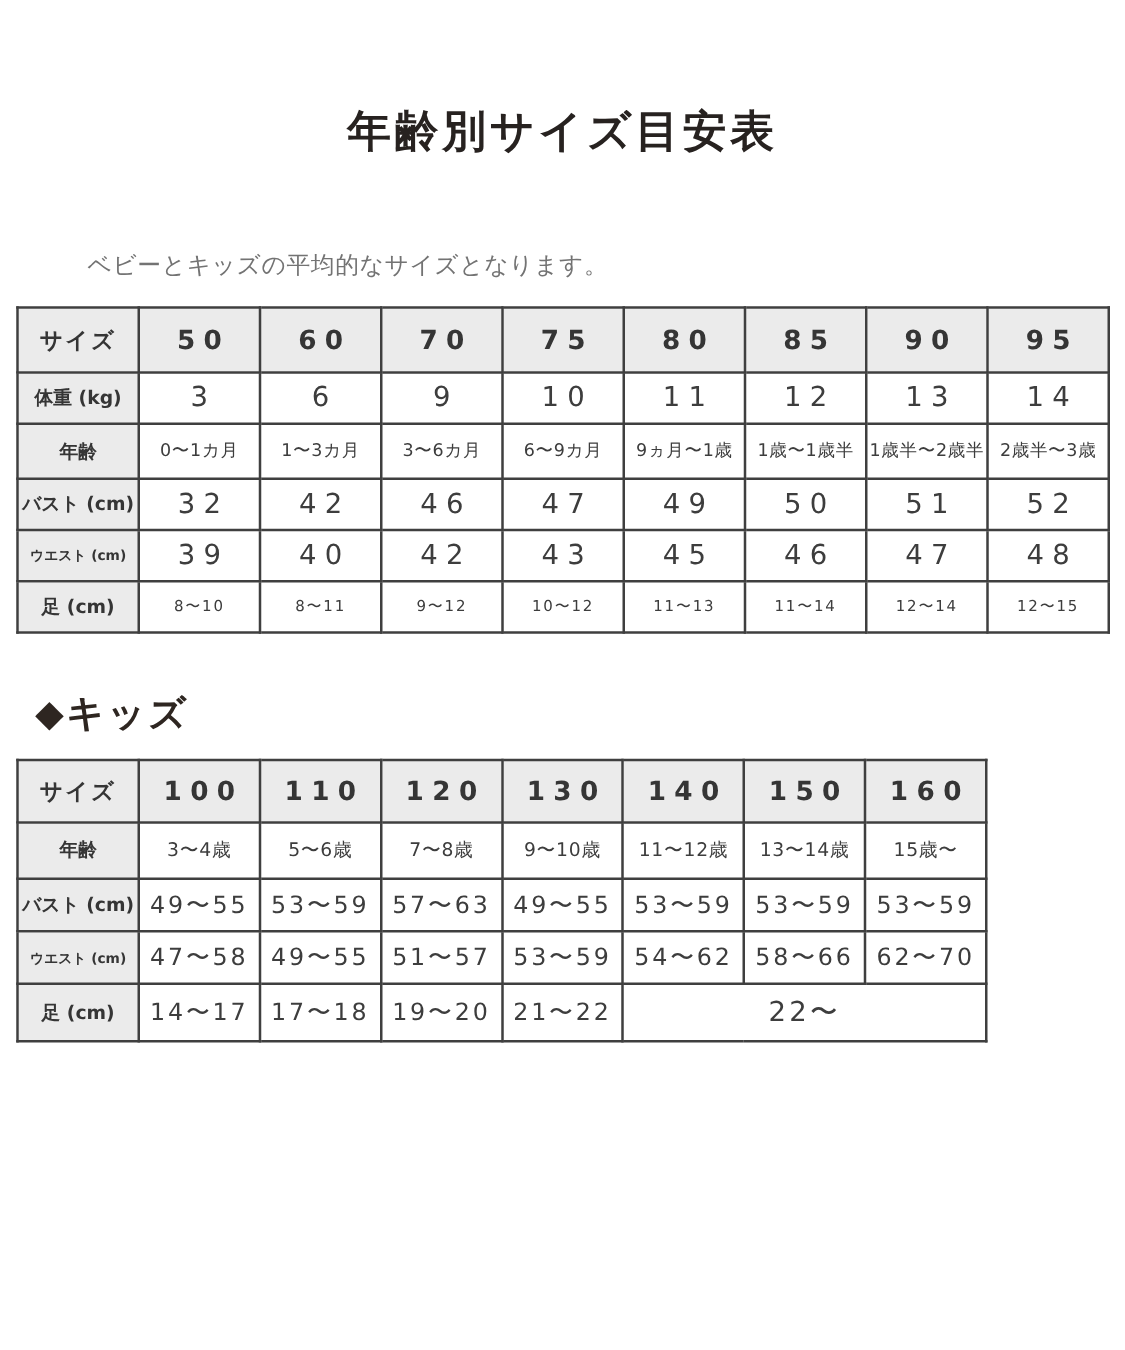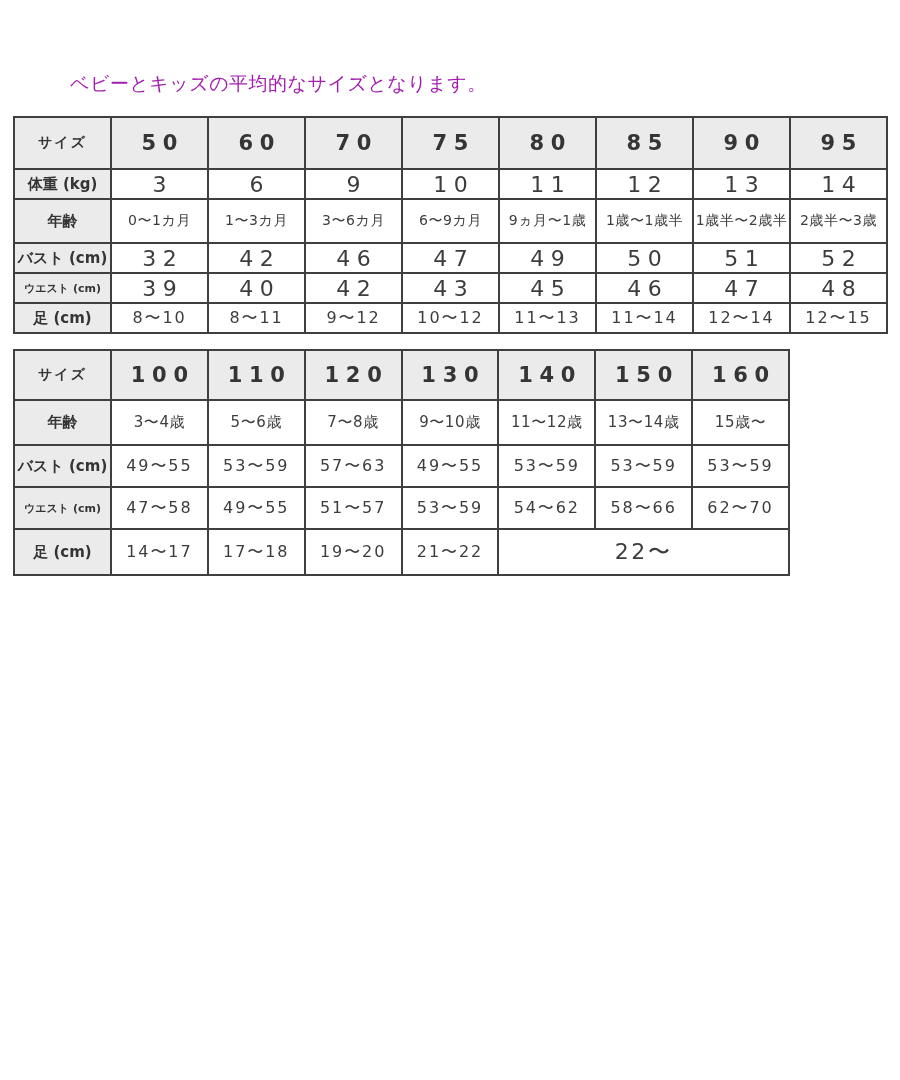--- a/index.html
+++ b/index.html
@@ -18,21 +18,21 @@
     font-size:35px;
     font-weight:bold;
     letter-spacing:3px;
     color:#272220;
   }
 
   .intro{
     margin:66px 0 0 70px;
     font-size:19px;
     line-height:35px;
-    color:#a21caf;
+    color:#737373;
     letter-spacing:0.5px;
   }
   .intro div{white-space:nowrap;}
 
   .section-heading{
     margin:28px 0 0 28px;
     font-size:30px;
     font-weight:bold;
     letter-spacing:2px;
     color:#2e2621;
@@ -54,45 +54,46 @@
     vertical-align:middle;
     padding:0;
     overflow:hidden;
     white-space:nowrap;
   }
   .size-table th{background:#ebebeb;font-weight:600;color:#353535;}
   .size-table td{background:#ffffff;color:#3d3d3d;}
 
   col.label-col{width:97px;}
 
-  .baby-table tr{height:30px;}
+  .baby-table tr{height:41px;}
   .baby-table tr.header-row{height:52px;}
   .baby-table tr.age-row{height:44px;}
   .kids-table tr{height:42px;}
   .kids-table tr.header-row{height:50px;}
   .kids-table tr.age-row{height:45px;}
   .kids-table tr.foot-row{height:46px;}
 
-  .corner-label{font-size:14px;letter-spacing:2px;}
+  .corner-label{font-size:18px;letter-spacing:2px;}
   .size-num{font-size:21px;letter-spacing:0.32em;text-indent:0.32em;color:#2f2f2f;}
   .row-label{font-size:15px;letter-spacing:0;}
   .row-label.small-label{font-size:11px;}
 
   .num{font-size:22px;letter-spacing:0.3em;text-indent:0.3em;}
   .age{font-size:14px;letter-spacing:0.04em;margin-top:16px;}
   .kids-table .age{font-size:15px;}
-  .range{font-size:16px;letter-spacing:0.12em;}
-  .kids-table .range{font-size:16px;}
+  .range{font-size:12px;letter-spacing:0.12em;}
+  .kids-table .range{font-size:19px;}
   .merged-left{text-align:left;padding-left:18px;font-size:22px;letter-spacing:0.12em;}
 </style>
 </head>
 <body>
 
 <div class="page">
 
+  <h1 class="page-title">年齢別サイズ目安表</h1>
 
   <div class="intro">
     <div>ベビーとキッズの平均的なサイズとなります。</div>
   </div>
 
 
   <table class="size-table baby-table">
     <colgroup>
       <col class="label-col">
         <col>
@@ -167,20 +168,21 @@
         <td class="range">9〜12</td>
         <td class="range">10〜12</td>
         <td class="range">11〜13</td>
         <td class="range">11〜14</td>
         <td class="range">12〜14</td>
         <td class="range">12〜15</td>
       </tr>
     </tbody>
   </table>
 
+  <div class="section-heading kids">◆キッズ</div>
 
   <table class="size-table kids-table">
     <colgroup>
       <col class="label-col">
         <col>
         <col>
         <col>
         <col>
         <col>
         <col>

